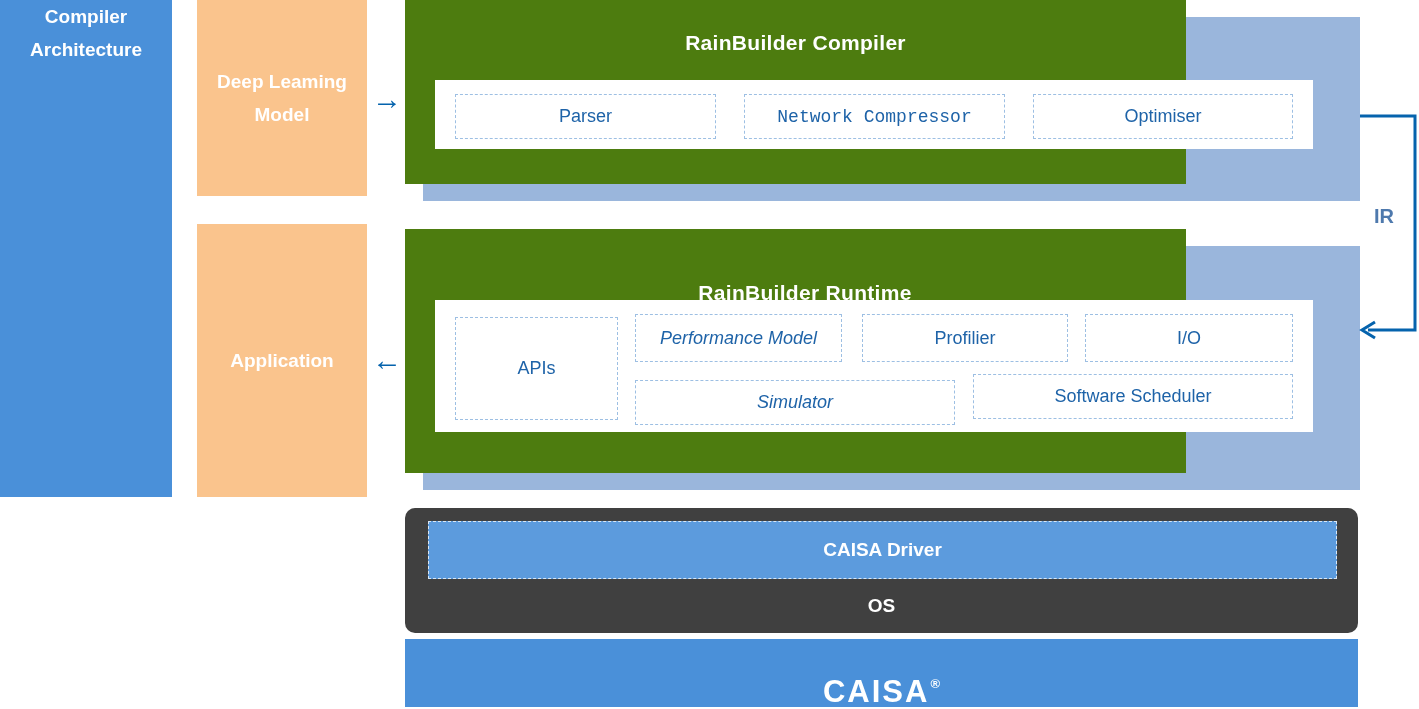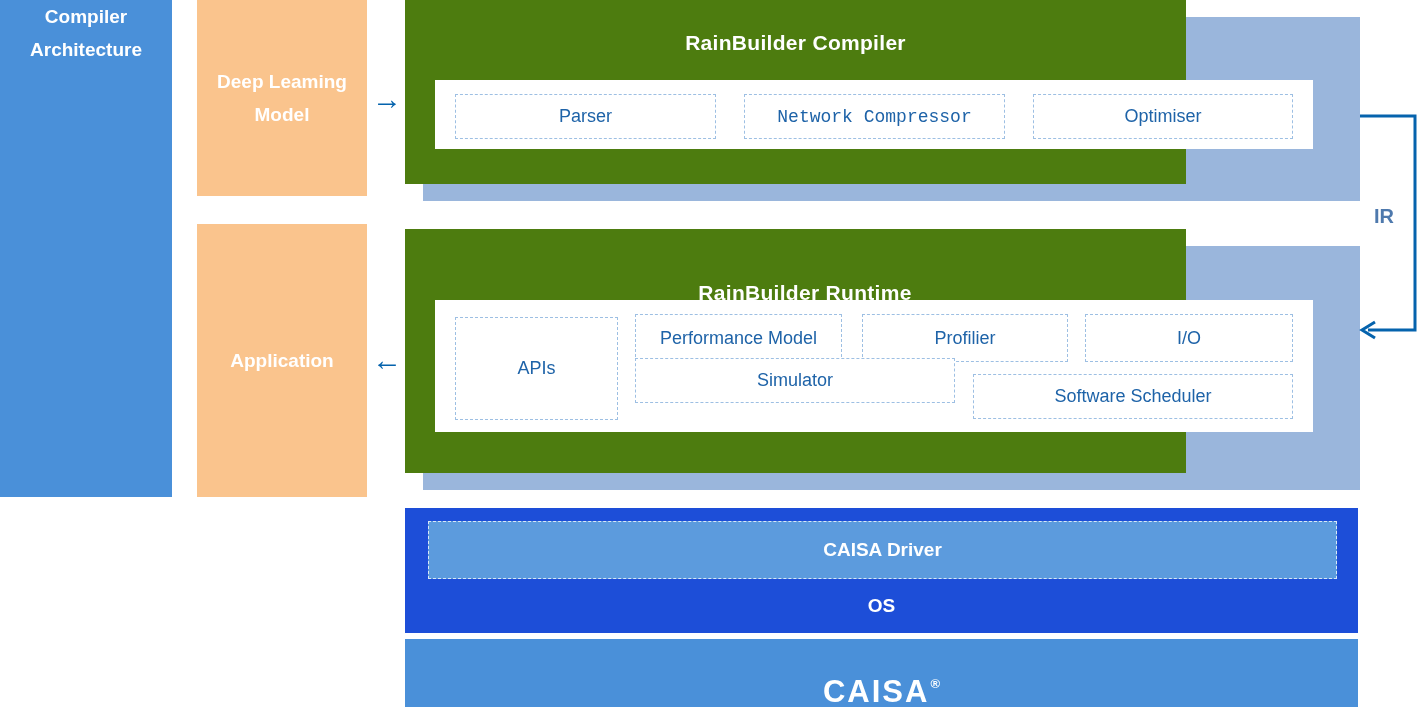--- a/index.html
+++ b/index.html
@@ -114,24 +114,24 @@
     background: #ffffff;
   }
 
   
   .module.parser      { left: 20px;  top: 14px; width: 261px; height: 45px; }
   .module.compressor  { left: 309px; top: 14px; width: 261px; height: 45px; font-family: Liberation Mono, monospace; }
   .module.optimiser   { left: 598px; top: 14px; width: 260px; height: 45px; }
 
   
   .module.apis        { left: 20px;  top: 17px; width: 163px; height: 103px; }
-  .module.perf-model  { left: 200px; top: 14px; width: 207px; height: 48px; }
+  .module.perf-model  { left: 200px; top: 14px; width: 207px; height: 48px; font-style: italic; }
   .module.profilier   { left: 427px; top: 14px; width: 206px; height: 48px; }
   .module.io          { left: 650px; top: 14px; width: 208px; height: 48px; }
-  .module.simulator   { left: 200px; top: 58px; width: 320px; height: 45px; }
+  .module.simulator   { left: 200px; top: 80px; width: 320px; height: 45px; font-style: italic; }
   .module.scheduler   { left: 538px; top: 74px; width: 320px; height: 45px; }
 
   
   .ir-connector {
     position: absolute;
     left: 1355px;
     top: 105px;
     width: 64px;
     height: 240px;
   }
@@ -146,22 +146,23 @@
     font-weight: 700;
   }
 
   
   .os-box {
     position: absolute;
     left: 405px;
     top: 508px;
     width: 953px;
     height: 125px;
-    background: #1d4ed8;
-    color: #ffffff;
+    background: #404040;
+    color: #ffffff;
+    border-radius: 10px;
   }
   .driver-bar {
     position: absolute;
     left: 23px;
     top: 13px;
     width: 909px;
     height: 58px;
     background: #5C9BDD;
     border: 1px dashed #D9E7F6;
     display: flex;

